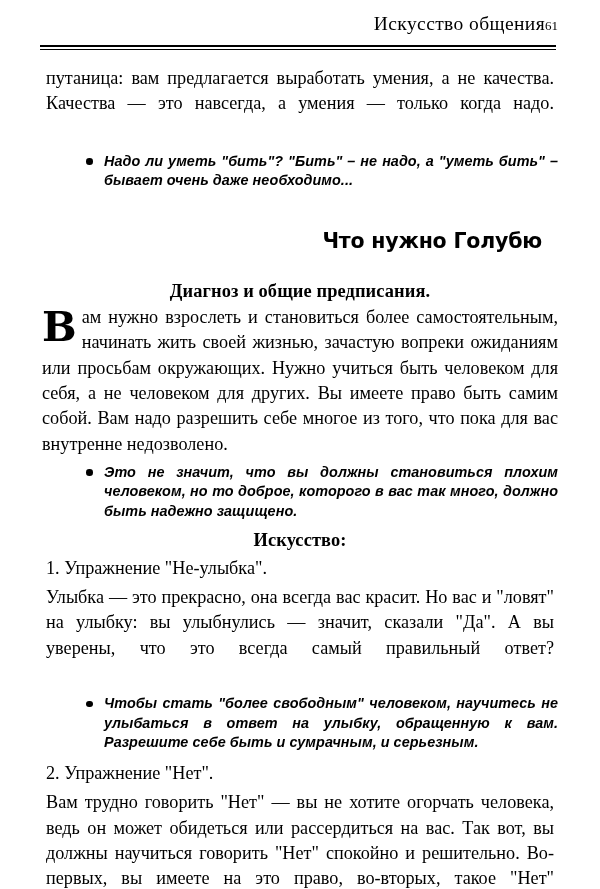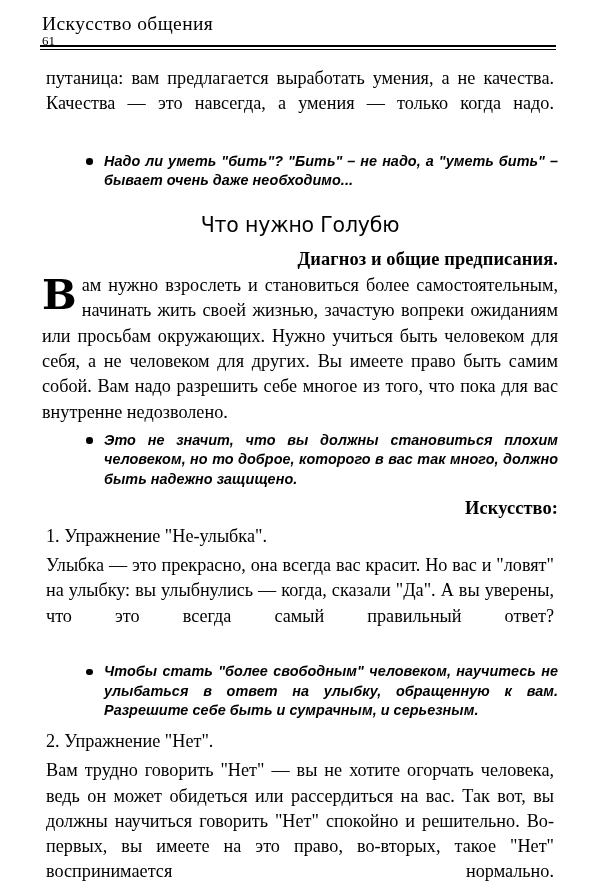--- a/index.html
+++ b/index.html
@@ -27,22 +27,21 @@
 
   
   .running-head {
     position: absolute;
     left: 42px;
     right: 42px;
     top: 14px;
     height: 30px;
     display: flex;
     align-items: baseline;
-    justify-content: space-between;
-    flex-direction: column;
+    justify-content: flex-end;
   }
   .running-head .rh-title {
     font-family: "Liberation Serif", "DejaVu Serif", serif;
     font-size: 19.5px;
     letter-spacing: 0.4px;
     line-height: 1;
     white-space: nowrap;
   }
   .running-head .rh-folio {
     font-family: "Liberation Serif", "DejaVu Serif", serif;
@@ -131,36 +130,36 @@
     left: 0;
     top: 6.5px;
     width: 6.5px;
     height: 6.5px;
     border-radius: 50%;
     background: #000;
   }
 
   
   h2.section-title {
-    margin: 0;
+    margin: 16px;
     font-family: "DejaVu Sans", "Liberation Sans", sans-serif;
-    font-weight: normal;
+    font-weight: bold;
     font-size: 20.5px;
     line-height: 24px;
-    text-align: center;
+    text-align: right;
     letter-spacing: -0.2px;
   }
 
   h3.sub-title {
     margin: 0;
     font-family: "Liberation Serif", "DejaVu Serif", serif;
     font-weight: bold;
     font-size: 18.4px;
     line-height: 24px;
-    text-align: right;
+    text-align: center;
     letter-spacing: 0.1px;
   }
 
   
   .dropcap-par {
     position: relative;
     font-family: "Liberation Serif", "DejaVu Serif", serif;
     font-size: 18.2px;
     line-height: 25.3px;
     text-align: justify;
@@ -236,21 +235,21 @@
         <span class="bullet-dot"></span>
         <span>Это не значит, что вы должны становиться плохим человеком, но то доброе, которого в вас так много, должно быть надежно защищено.</span>
       </li>
     </ul>
 
     <div class="sp-6"></div>
 
     <h3 class="sub-title">Искусство:</h3>
 
     <p class="line-par flush">1. Упражнение "Не-улыбка".</p>
-    <p class="body-par">Улыбка — это прекрасно, она всегда вас красит. Но вас и "ловят" на улыбку: вы улыбнулись — когда, сказали "Да". А вы уверены, что это всегда самый правильный ответ?</p>
+    <p class="body-par">Улыбка — это прекрасно, она всегда вас красит. Но вас и "ловят" на улыбку: вы улыбнулись — значит, сказали "Да". А вы уверены, что это всегда самый правильный ответ?</p>
 
     <div class="sp-2"></div>
 
     <ul class="aside">
       <li class="nostretch">
         <span class="bullet-dot"></span>
         <span>Чтобы стать "более свободным" человеком, научитесь не улыбаться в ответ на улыбку, обращенную к вам. Разрешите себе быть и сумрачным, и серьезным.</span>
       </li>
     </ul>
 

